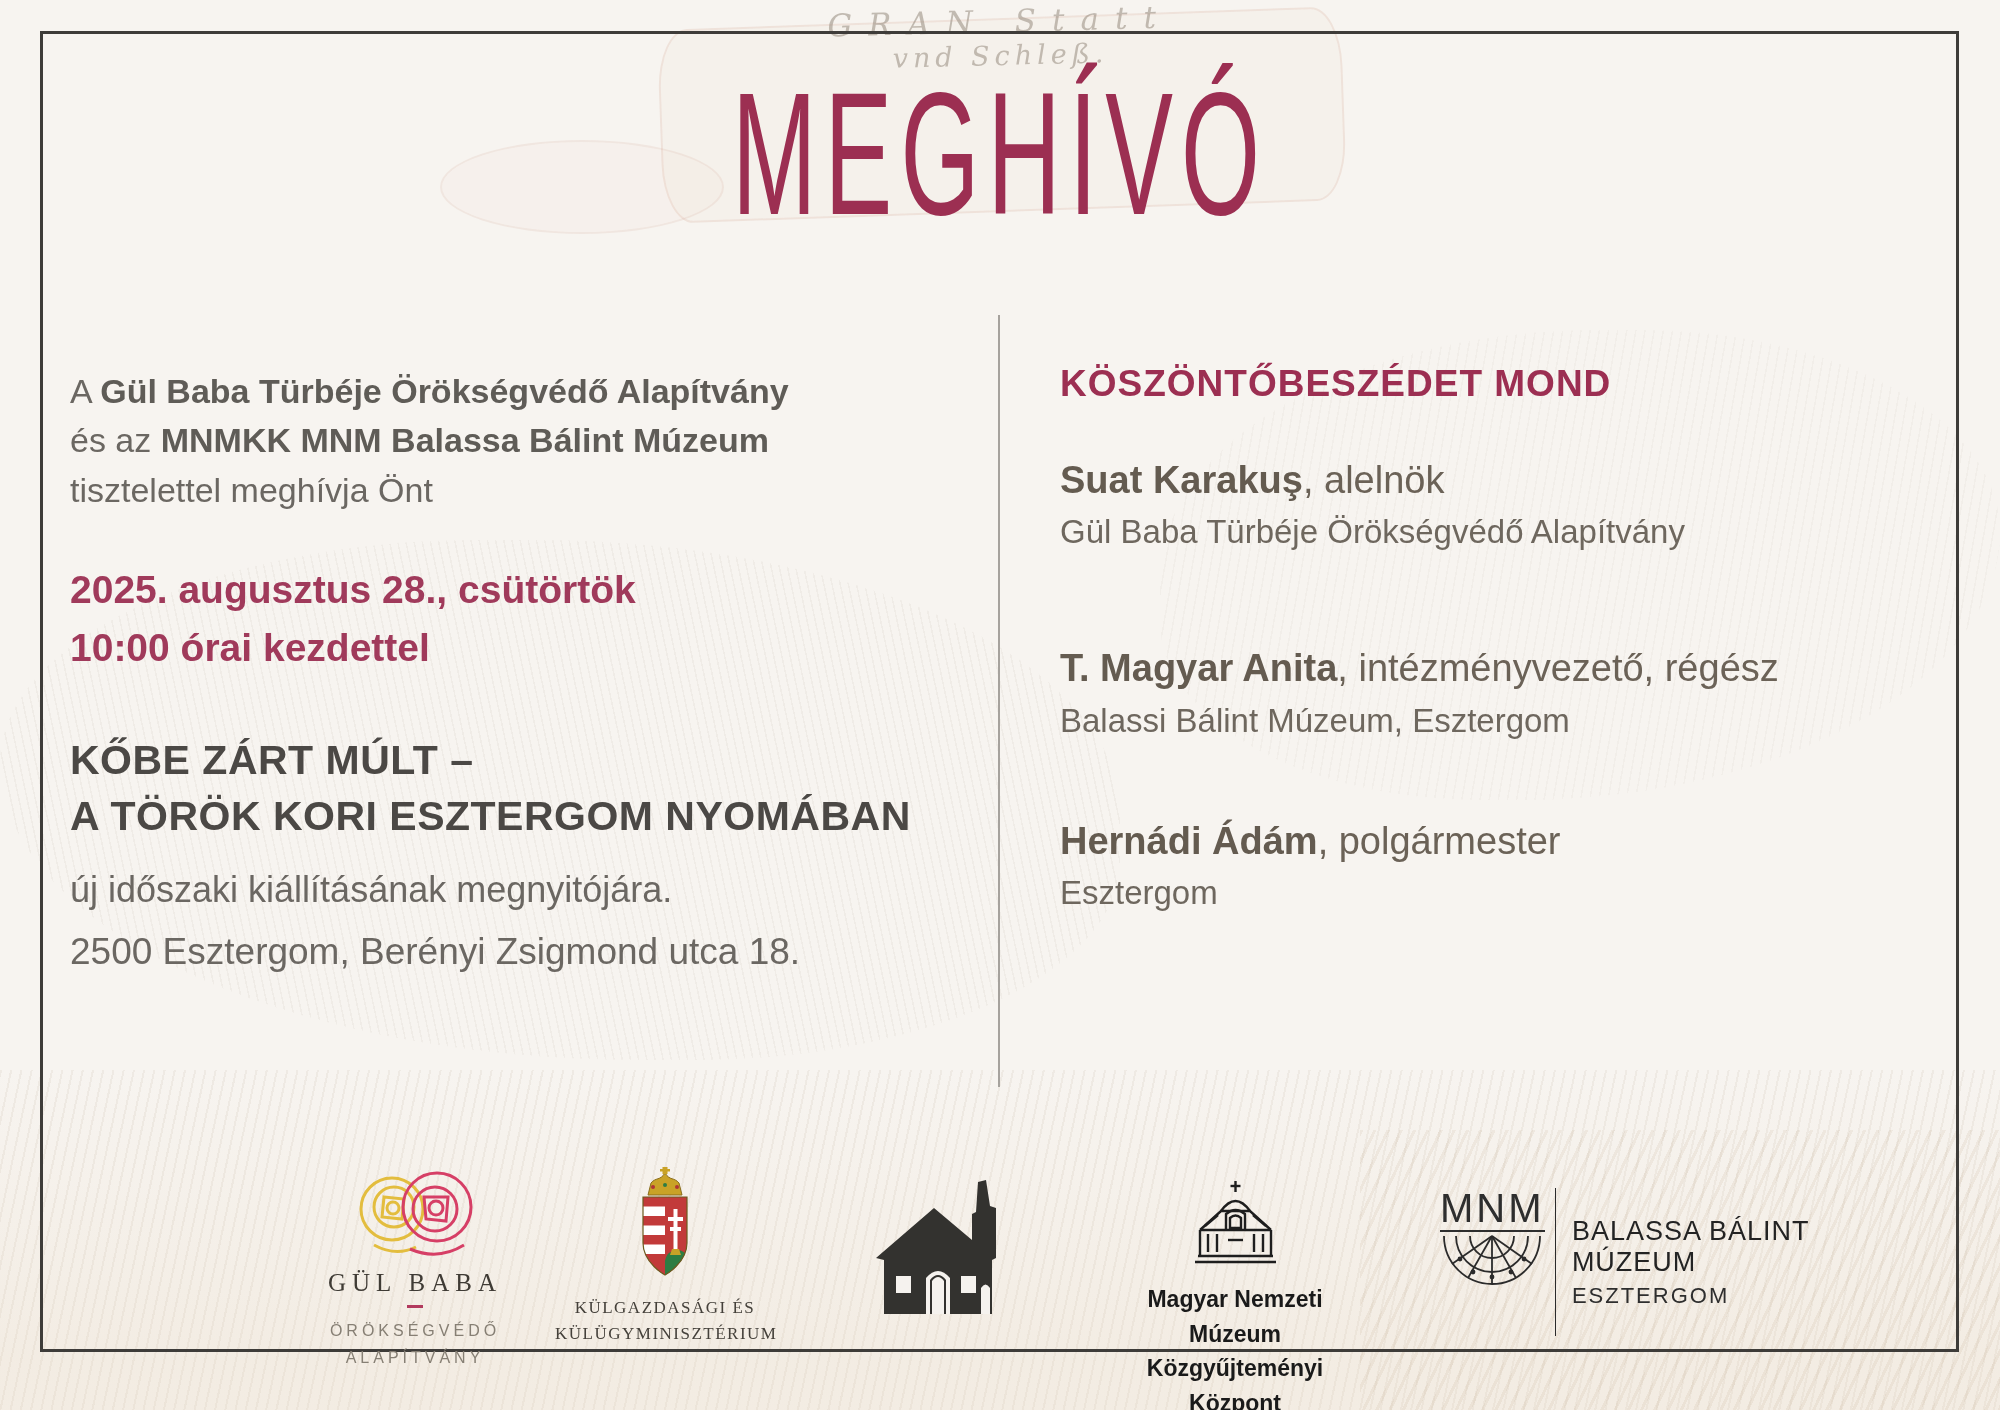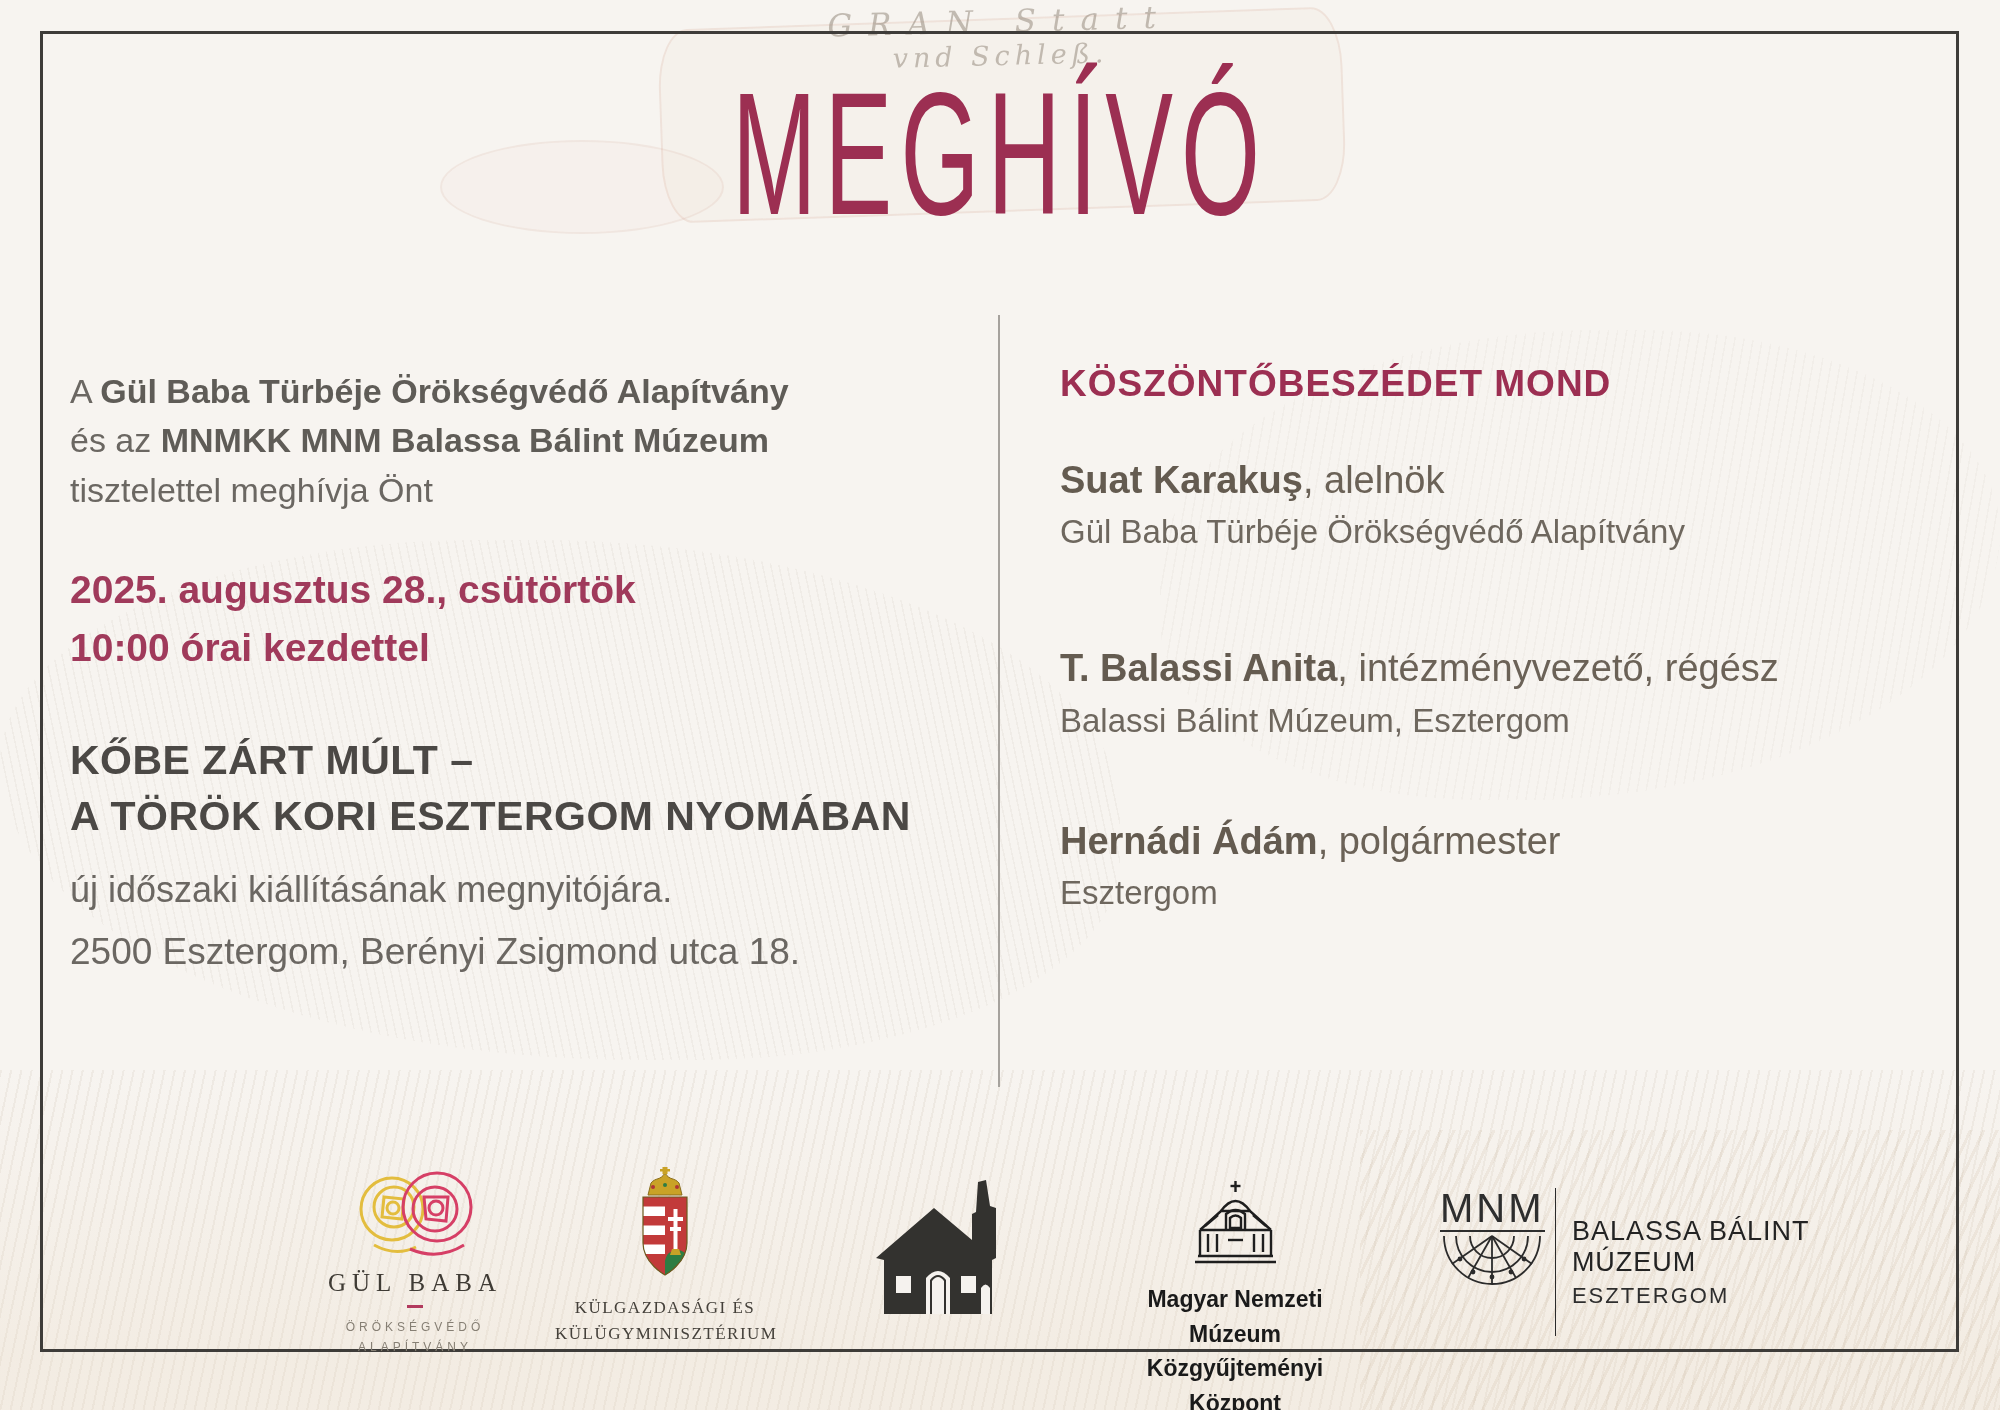--- a/index.html
+++ b/index.html
@@ -89,21 +89,21 @@
   .sp-1{margin-top:70px;}
   .sp-2{margin-top:51px;}
   .sp-3{margin-top:90px;}
   .sp-4{margin-top:74px;}
 
   
   .logo{position:absolute;text-align:center;}
   .logo-gulbaba{left:305px;top:1165px;width:220px;}
   .gb-title{font-family:"Liberation Serif", serif;font-size:25px;letter-spacing:6px;color:#3f3b35;margin-top:2px;}
   .gb-dash{width:16px;height:3px;background:#b23a5e;margin:8px auto 9px auto;}
-  .gb-sub{font-size:12px;letter-spacing:4px;color:#867f74;line-height:1.7;}
+  .gb-sub{font-size:16px;letter-spacing:4px;color:#867f74;line-height:1.7;}
   .logo-ministry{left:555px;top:1165px;width:220px;}
   .min-text{font-family:"Liberation Serif", serif;font-size:17px;letter-spacing:1.5px;color:#44403a;line-height:1.55;margin-top:8px;}
   .logo-church{left:868px;top:1168px;width:160px;}
   .logo-mnmkk{left:1105px;top:1178px;width:260px;}
   .mnmkk-text{font-size:23px;font-weight:bold;color:#1a1a1a;line-height:1.5;margin-top:8px;}
   .logo-balassa{left:1440px;top:1188px;width:380px;display:flex;align-items:flex-start;text-align:left;}
   .bal-left{width:110px;text-align:center;}
   .bal-acronym{font-size:40px;font-weight:300;letter-spacing:3px;color:#2e2e2e;line-height:1;
     border-bottom:2px solid #2e2e2e;display:inline-block;padding-bottom:2px;}
   .bal-divider{width:2px;height:148px;background:#2b2b2b;margin:0 16px 0 10px;}
@@ -154,21 +154,21 @@
 <div class="col col-right">
   <div class="greet-header">KÖSZÖNTŐBESZÉDET MOND</div>
 
 
   <div class="speaker sp-2">
     <div class="name-line"><b>Suat Karakuş</b><span>, alelnök</span></div>
     <div class="org-line">Gül Baba Türbéje Örökségvédő Alapítvány</div>
   </div>
 
   <div class="speaker sp-3">
-    <div class="name-line"><b>T. Balassi Anita</b><span>, intézményvezető, régész</span></div>
+    <div class="name-line"><b>T. Magyar Anita</b><span>, intézményvezető, régész</span></div>
     <div class="org-line">Balassi Bálint Múzeum, Esztergom</div>
   </div>
 
   <div class="speaker sp-4">
     <div class="name-line"><b>Hernádi Ádám</b><span>, polgármester</span></div>
     <div class="org-line">Esztergom</div>
   </div>
 </div>
 
 <div class="logo logo-gulbaba">

